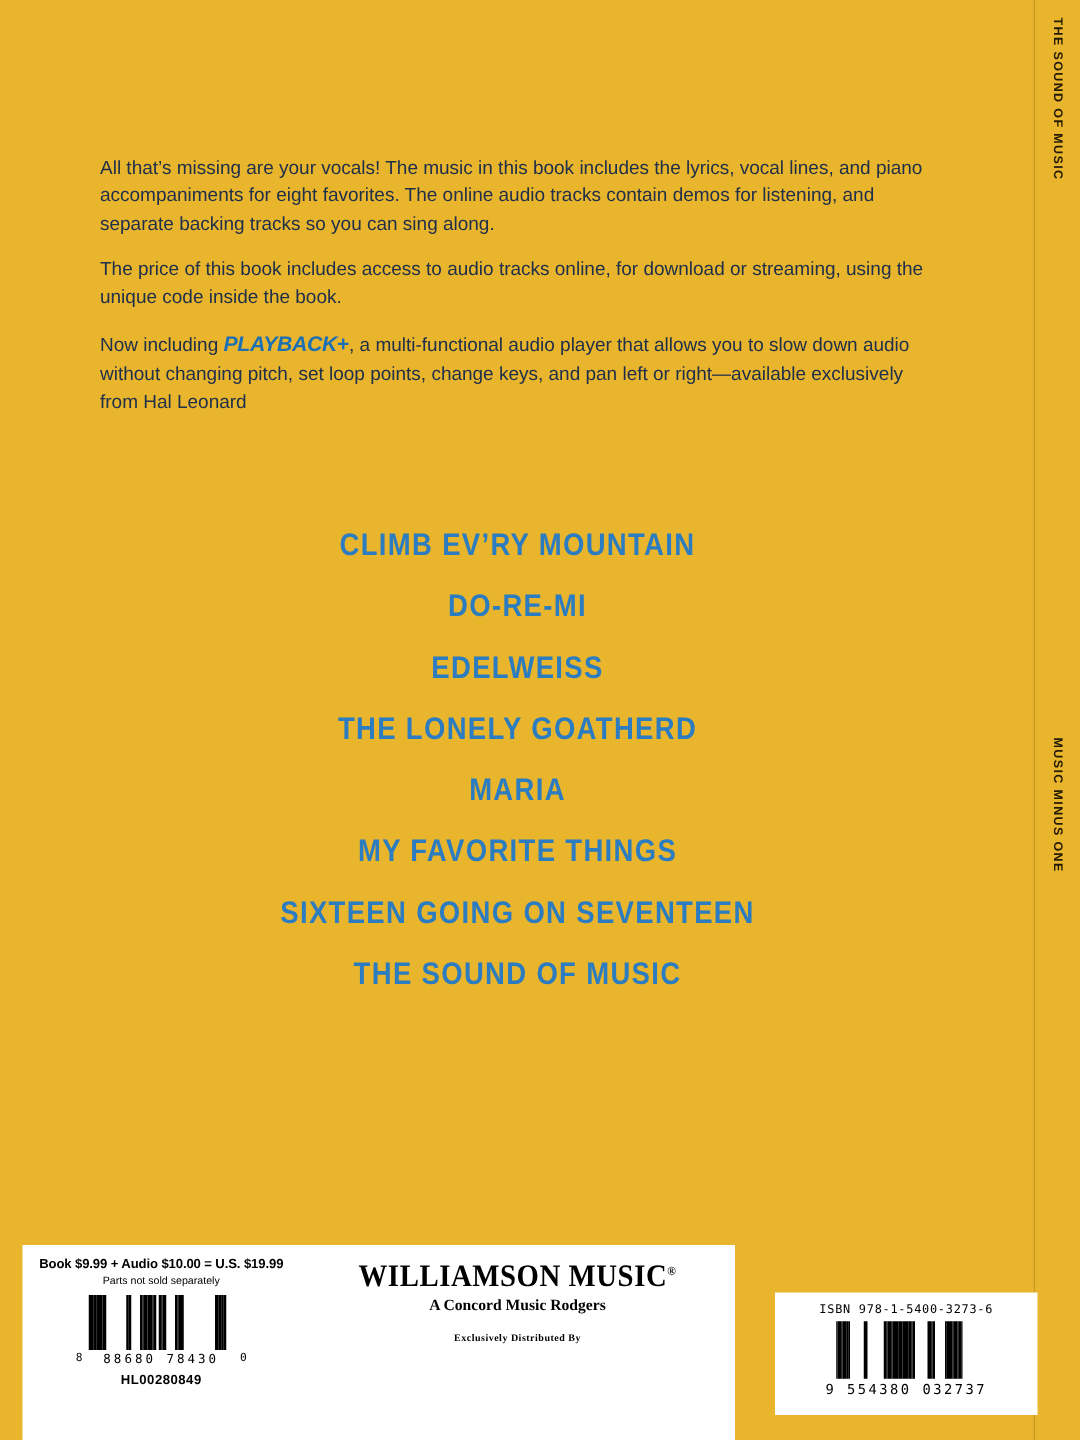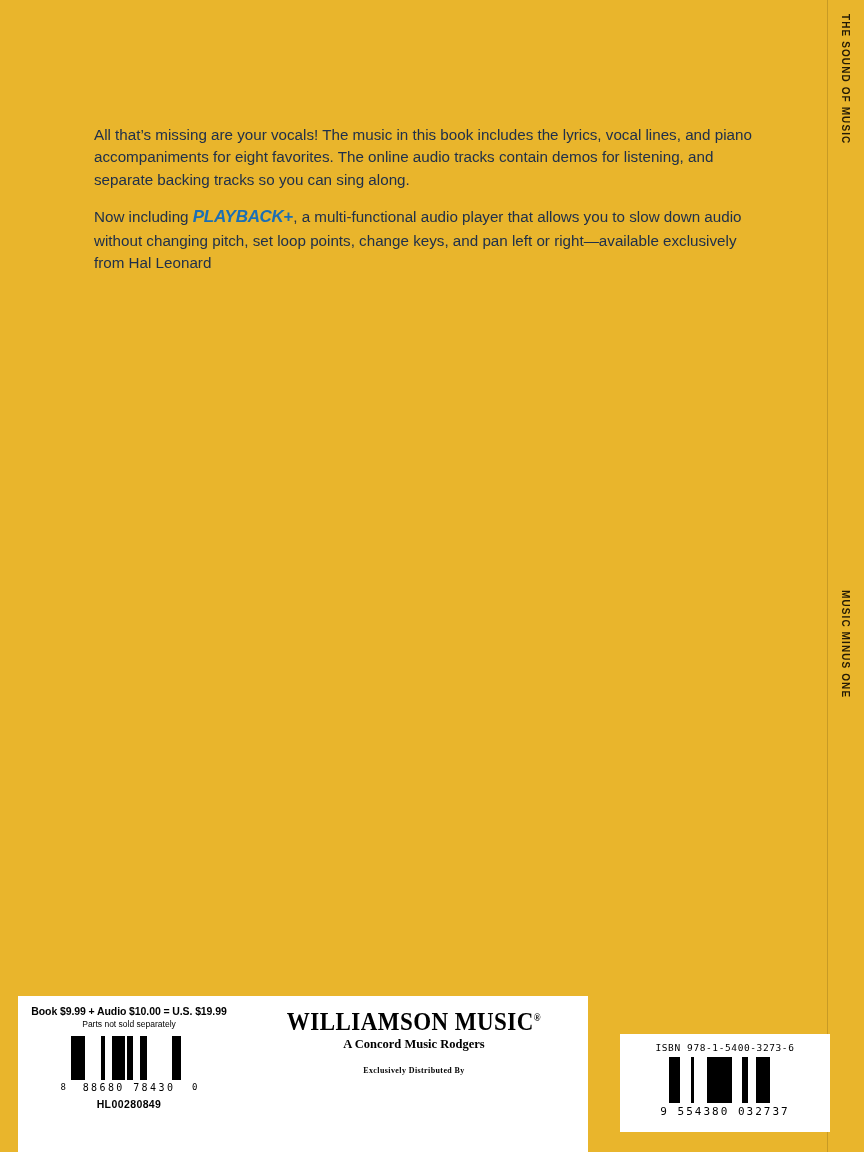--- a/index.html
+++ b/index.html
@@ -40,21 +40,21 @@
     color: #241a05;
     left: 12px;
     white-space: nowrap;
   }
   .spine-top { top: 14px; }
   .spine-mid { top: 590px; }
 
   
   .copy {
     position: absolute;
-    left: 94px;
+    left: 80px;
     top: 124px;
     width: 660px;
     color: #20304a;
     font-size: 15.2px;
     line-height: 1.47;
   }
   .copy p {
     margin: 0 0 14px 0;
   }
   .copy p:last-child { margin-bottom: 0; }
@@ -270,23 +270,34 @@
 
 <div class="page">
 
   <div class="spine">
     <div class="spine-text spine-top">THE SOUND OF MUSIC</div>
     <div class="spine-text spine-mid">MUSIC MINUS ONE</div>
   </div>
 
   <div class="copy">
     <p>All that’s missing are your vocals! The music in this book includes the lyrics, vocal lines, and piano accompaniments for eight favorites. The online audio tracks contain demos for listening, and separate backing tracks so you can sing along.</p>
+    <p>The price of this book includes access to audio tracks online, for download or streaming, using the unique code inside the book.</p>
     <p><span>Now including </span><span class="playback-logo">PLAYBACK</span><span class="playback-logo playback-plus">+</span><span>, a multi-functional audio player that allows you to slow down audio without changing pitch, set loop points, change keys, and pan left or right—available exclusively from Hal Leonard</span></p>
   </div>
 
+  <div class="songlist">
+    <div class="song song-0">CLIMB EV’RY MOUNTAIN</div>
+    <div class="song song-1">DO-RE-MI</div>
+    <div class="song song-2">EDELWEISS</div>
+    <div class="song song-3">THE LONELY GOATHERD</div>
+    <div class="song song-4">MARIA</div>
+    <div class="song song-5">MY FAVORITE THINGS</div>
+    <div class="song song-6">SIXTEEN GOING ON SEVENTEEN</div>
+    <div class="song song-7">THE SOUND OF MUSIC</div>
+  </div>
 
   <div class="bottom">
 
     <div class="left-barcode">
       <div class="price-line">Book $9.99 + Audio $10.00 = U.S. $19.99</div>
       <div class="parts-line">Parts not sold separately</div>
       <div class="upc-wrap">
         <div class="upc-side">8</div>
         <div>
           <div class="bars" id="upc-bars">

